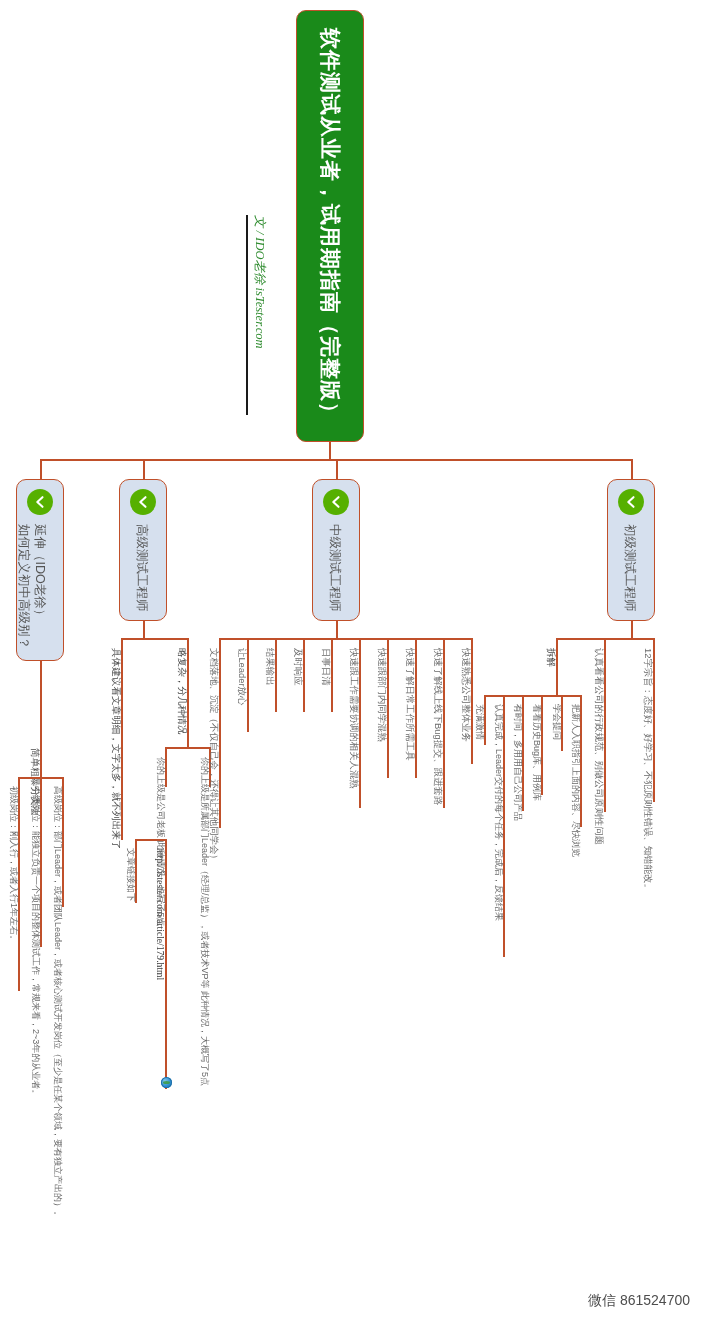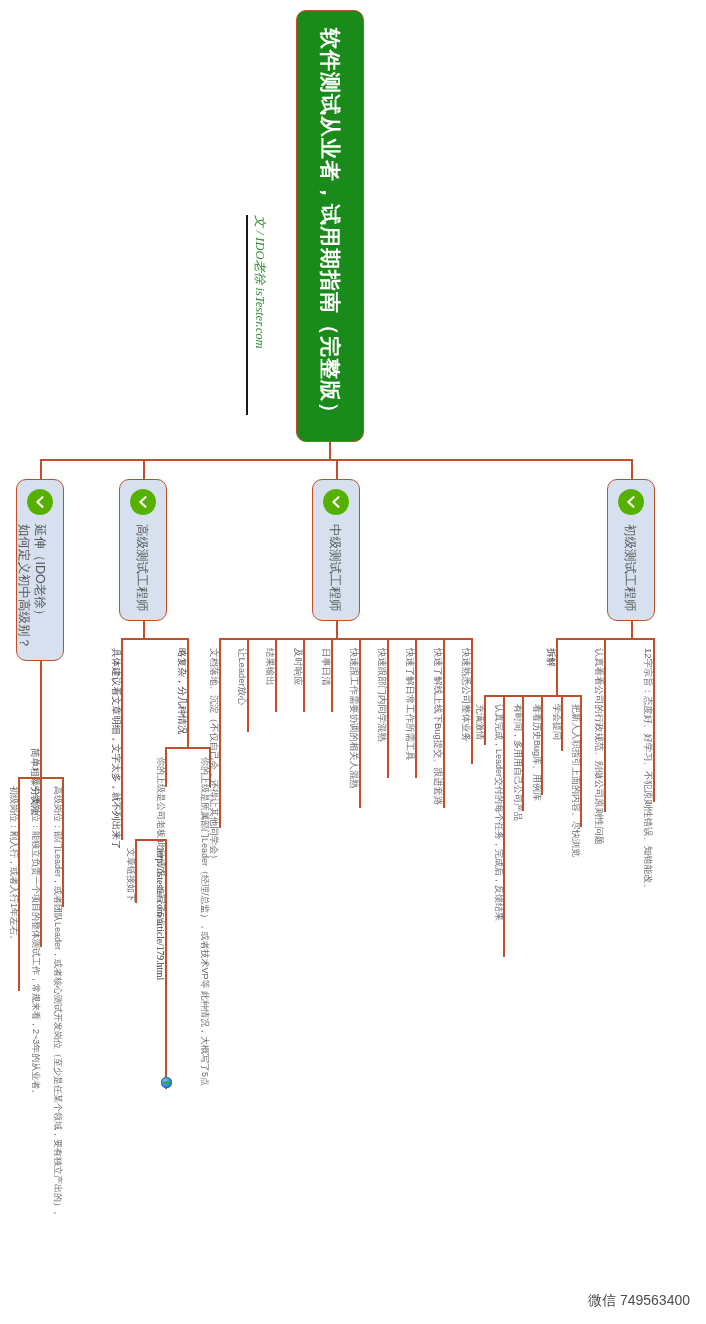--- a/index.html
+++ b/index.html
@@ -244,15 +244,15 @@
   <div class="leaf small" style="left:484px;top:704px;">充满激情</div>
   <div class="leaf small" style="left:503px;top:704px;">认真完成，Leader交付的每个任务，完成后，反馈结果</div>
   <div class="leaf small" style="left:522px;top:704px;">有时间，多用用自己公司产品</div>
   <div class="leaf small" style="left:541px;top:704px;">看看历史Bug库、用例库</div>
   <div class="leaf small" style="left:561px;top:704px;">学会提问</div>
   <div class="leaf small" style="left:580px;top:704px;">把新人入职指引上面的内容、尽快浏览</div>
 
   <div class="leaf" style="left:604px;top:648px;">认真看看公司的行政规范、别做公司原则性问题</div>
   <div class="leaf" style="left:653px;top:648px;">12字宗旨：态度好、好学习、不犯原则性错误、知错能改。</div>
 
-  <div class="footer">微信 749563400</div>
+  <div class="footer">微信 861524700</div>
 
 </div>
 
 </body></html>

